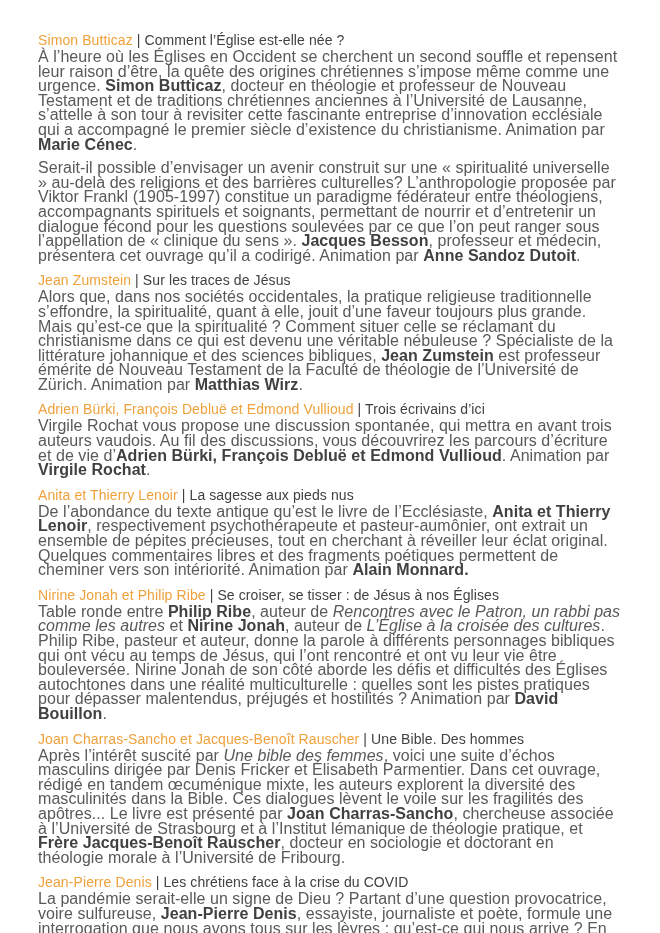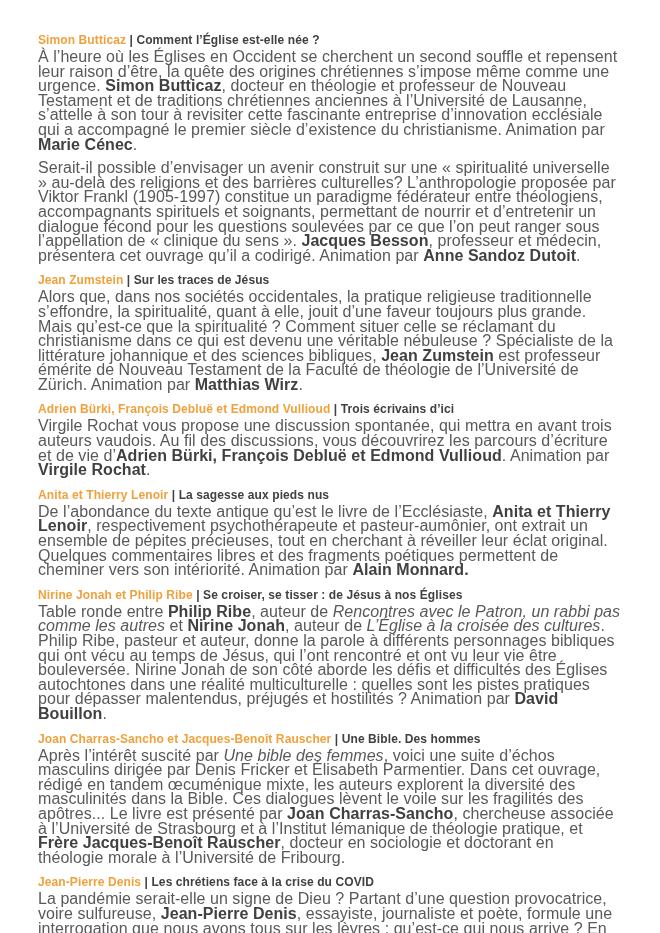--- a/index.html
+++ b/index.html
@@ -1,20 +1,20 @@
 <!DOCTYPE html>
 <html><head>
 <meta charset="utf-8">
 <style>
   html,body{margin:0;padding:0;background:#ffffff;}
   body{width:660px;height:933px;font-family:"Liberation Sans",sans-serif;-webkit-font-smoothing:antialiased;}
   .page{box-sizing:border-box;width:660px;height:933px;padding:32px 38px 14px 38px;display:flex;flex-direction:column;overflow:hidden;background:#fff;}
   .entries{flex:0 0 auto;}
   .entry{margin:0 0 9px 0;}
-  .entry-heading{margin:0 0 2px 0;font-size:12px;line-height:16px;font-weight:bold;color:#414042;letter-spacing:0.1px;}
+  .entry-heading{margin:0 0 2px 0;font-size:14px;line-height:16px;font-weight:normal;color:#414042;letter-spacing:0.1px;}
   .entry-heading .authors{color:#EFA13B;}
   .entry-heading .sep{color:#414042;}
   .desc{margin:0;font-size:16px;line-height:14.6px;color:#58595B;letter-spacing:0.05px;}
   .desc .b{font-weight:bold;color:#414042;}
   .desc .i{font-style:italic;}
   
   .footer{margin-top:auto;display:flex;align-items:flex-end;justify-content:space-between;height:64px;}
   .logo{display:flex;align-items:center;}
   
   .payot{flex-direction:column;align-items:center;font-family:"Liberation Serif",serif;color:#24513F;}

